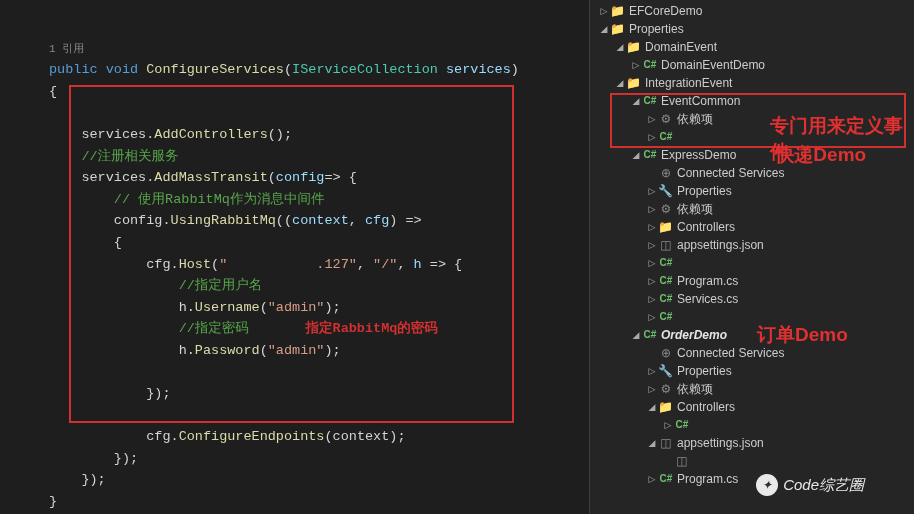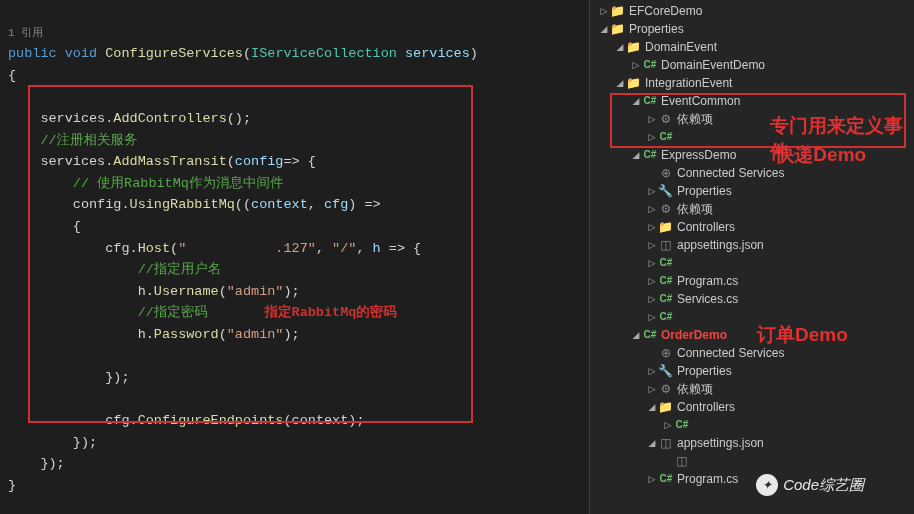--- a/index.html
+++ b/index.html
@@ -11,25 +11,26 @@
       overflow: hidden;
     }
     .container {
       display: flex;
       width: 914px;
       height: 514px;
     }
     .code-editor {
       flex: 1;
       background: #1e1e1e;
-      padding: 0px 8px;
+      padding: 16px 8px;
       overflow: hidden;
       position: relative;
       white-space: pre;
       line-height: 1.6;
+      margin-left: 41px;
     }
     .solution-explorer {
       width: 325px;
       background: #252526;
       border-left: 1px solid #3e3e42;
       overflow: hidden;
       font-family: 'Segoe UI', Tahoma, sans-serif;
       font-size: 12px;
       color: #cccccc;
       padding: 2px 0;
@@ -55,21 +56,21 @@
       display: inline-block;
       width: 16px;
       text-align:center;
       margin-right: 3px;
       font-size: 12px;
     }
     .folder { color: #dcb67a; }
     .cs { color: #6fbf6f; font-size: 10px; font-weight:bold;}
     .gear { color:#888; }
     .label { color: #ccc; }
-    .bold { font-weight: bold; color: #ef4444;}
+    .bold { font-weight: bold; color: #e5e5e5; font-style: italic;}
     .annot { color: #e03030; font-size: 19px; font-weight: bold;}
     .box-red { border: 2px solid #d03030; position: absolute;}
     .keyword { color: #569cd6; }
     .type { color: #4ec9b0; }
     .method { color: #dcdcaa; }
     .string { color: #d69d85; }
     .comment { color: #57a64a; }
     .default { color: #d4d4d4; }
     .param { color: #9cdcfe; }
     .refcount { color: #888; font-size: 11px;}

